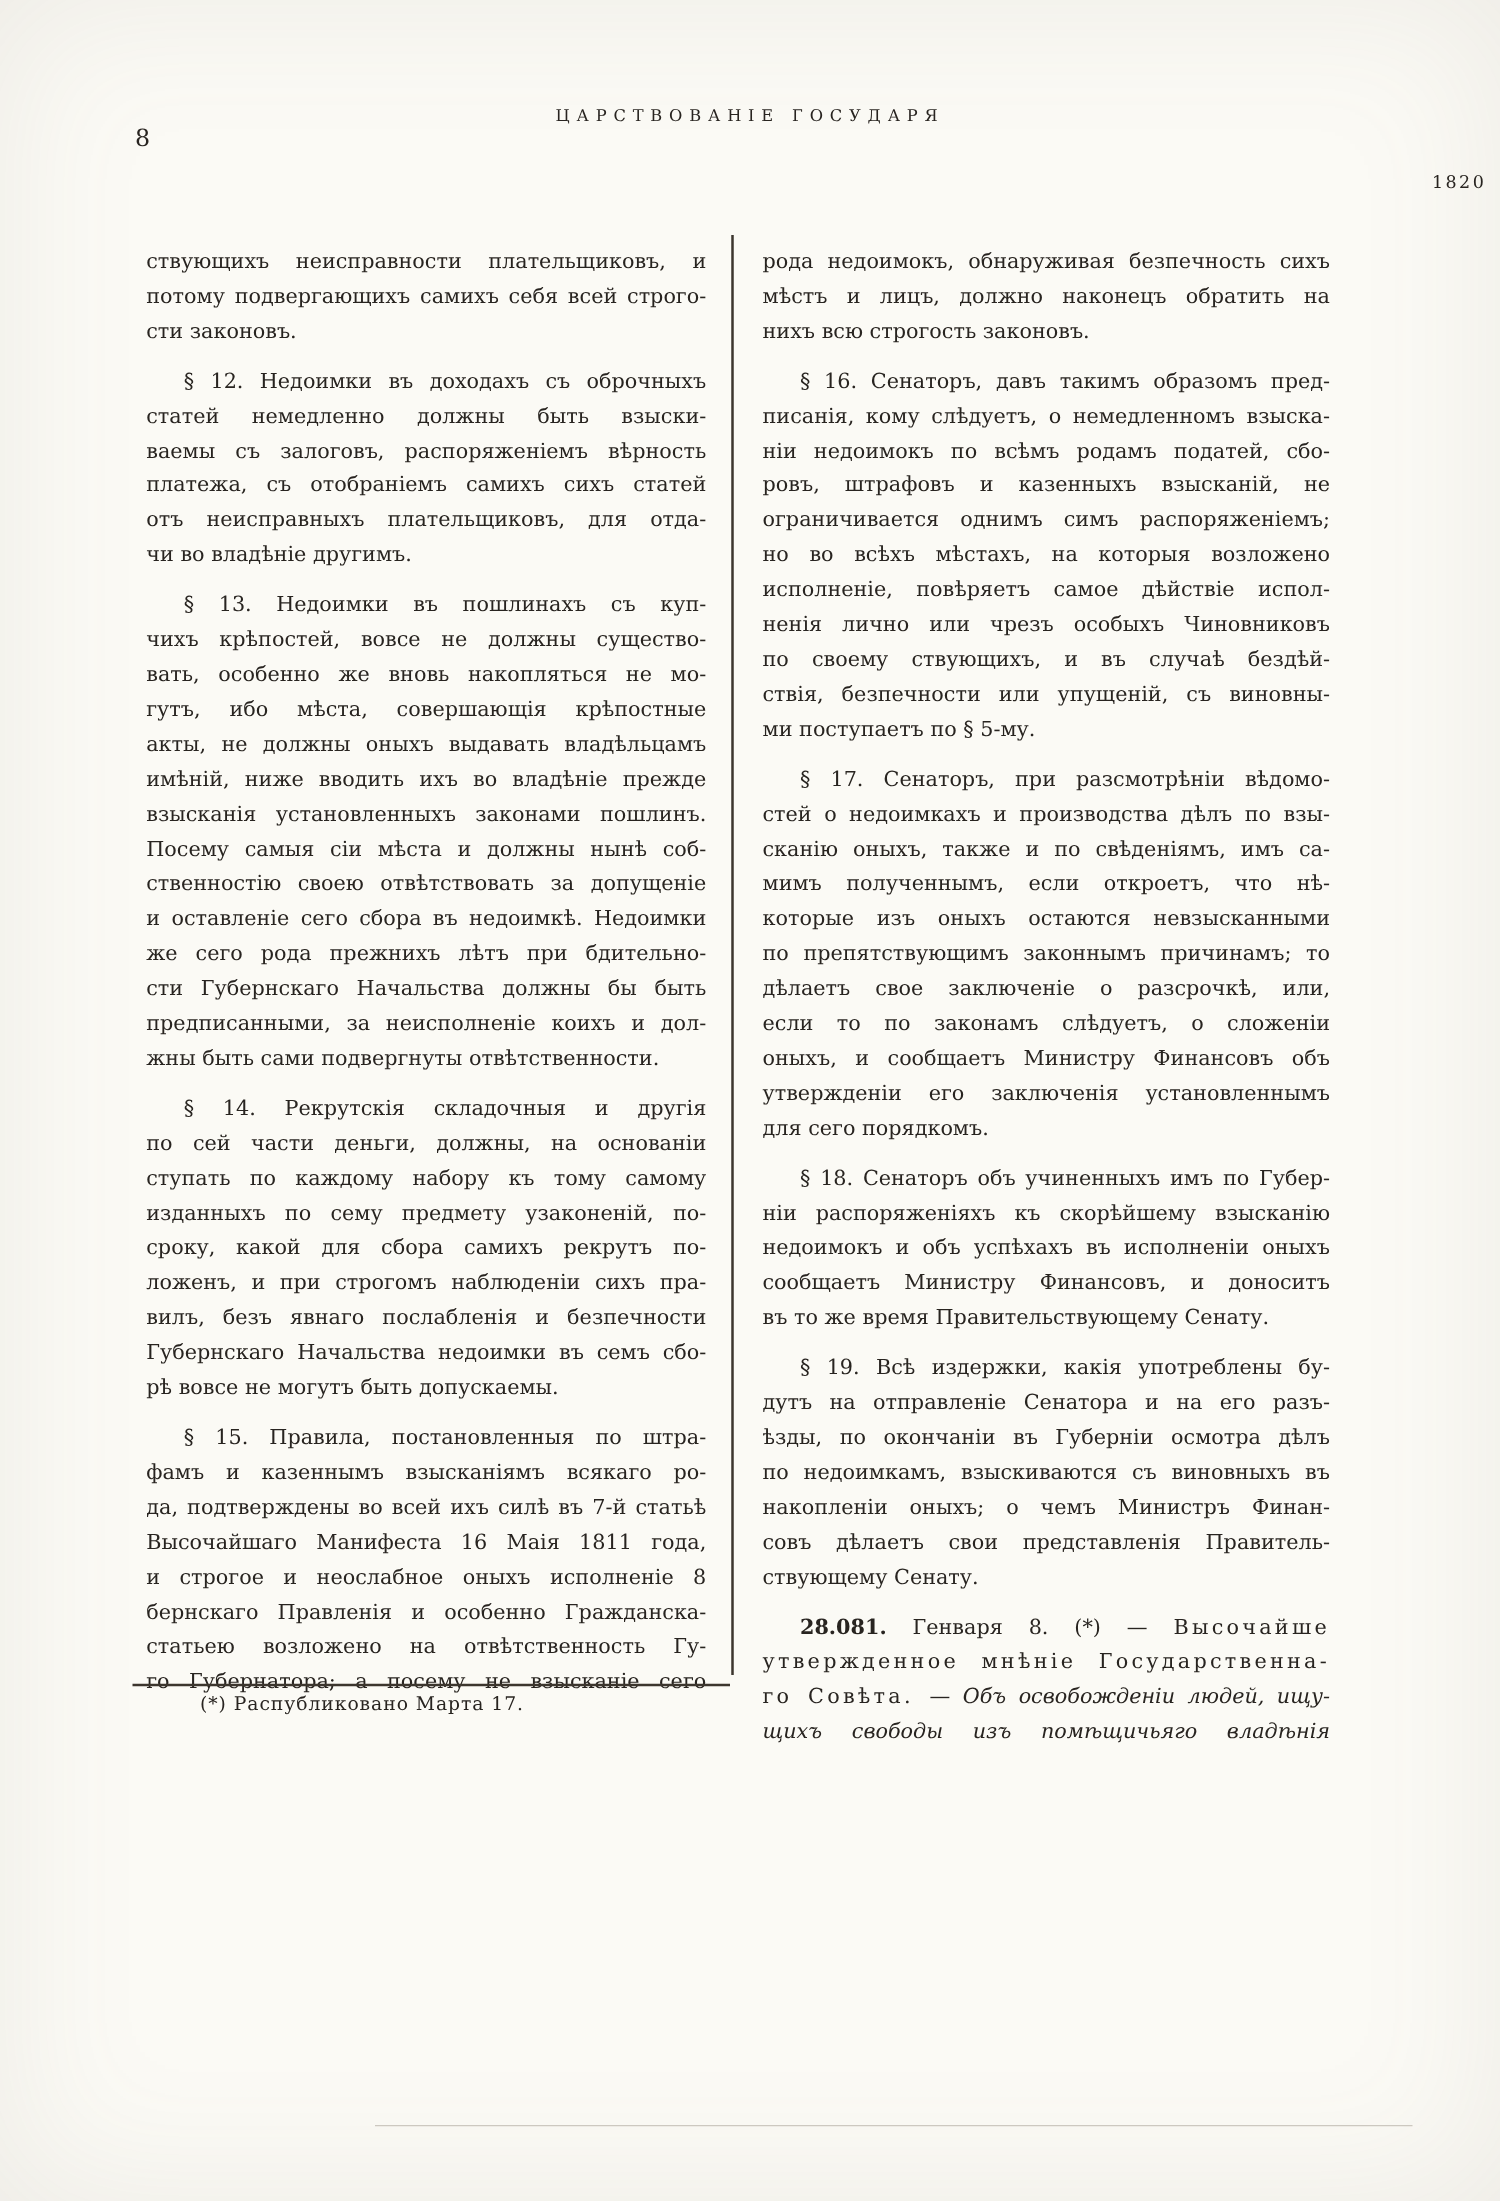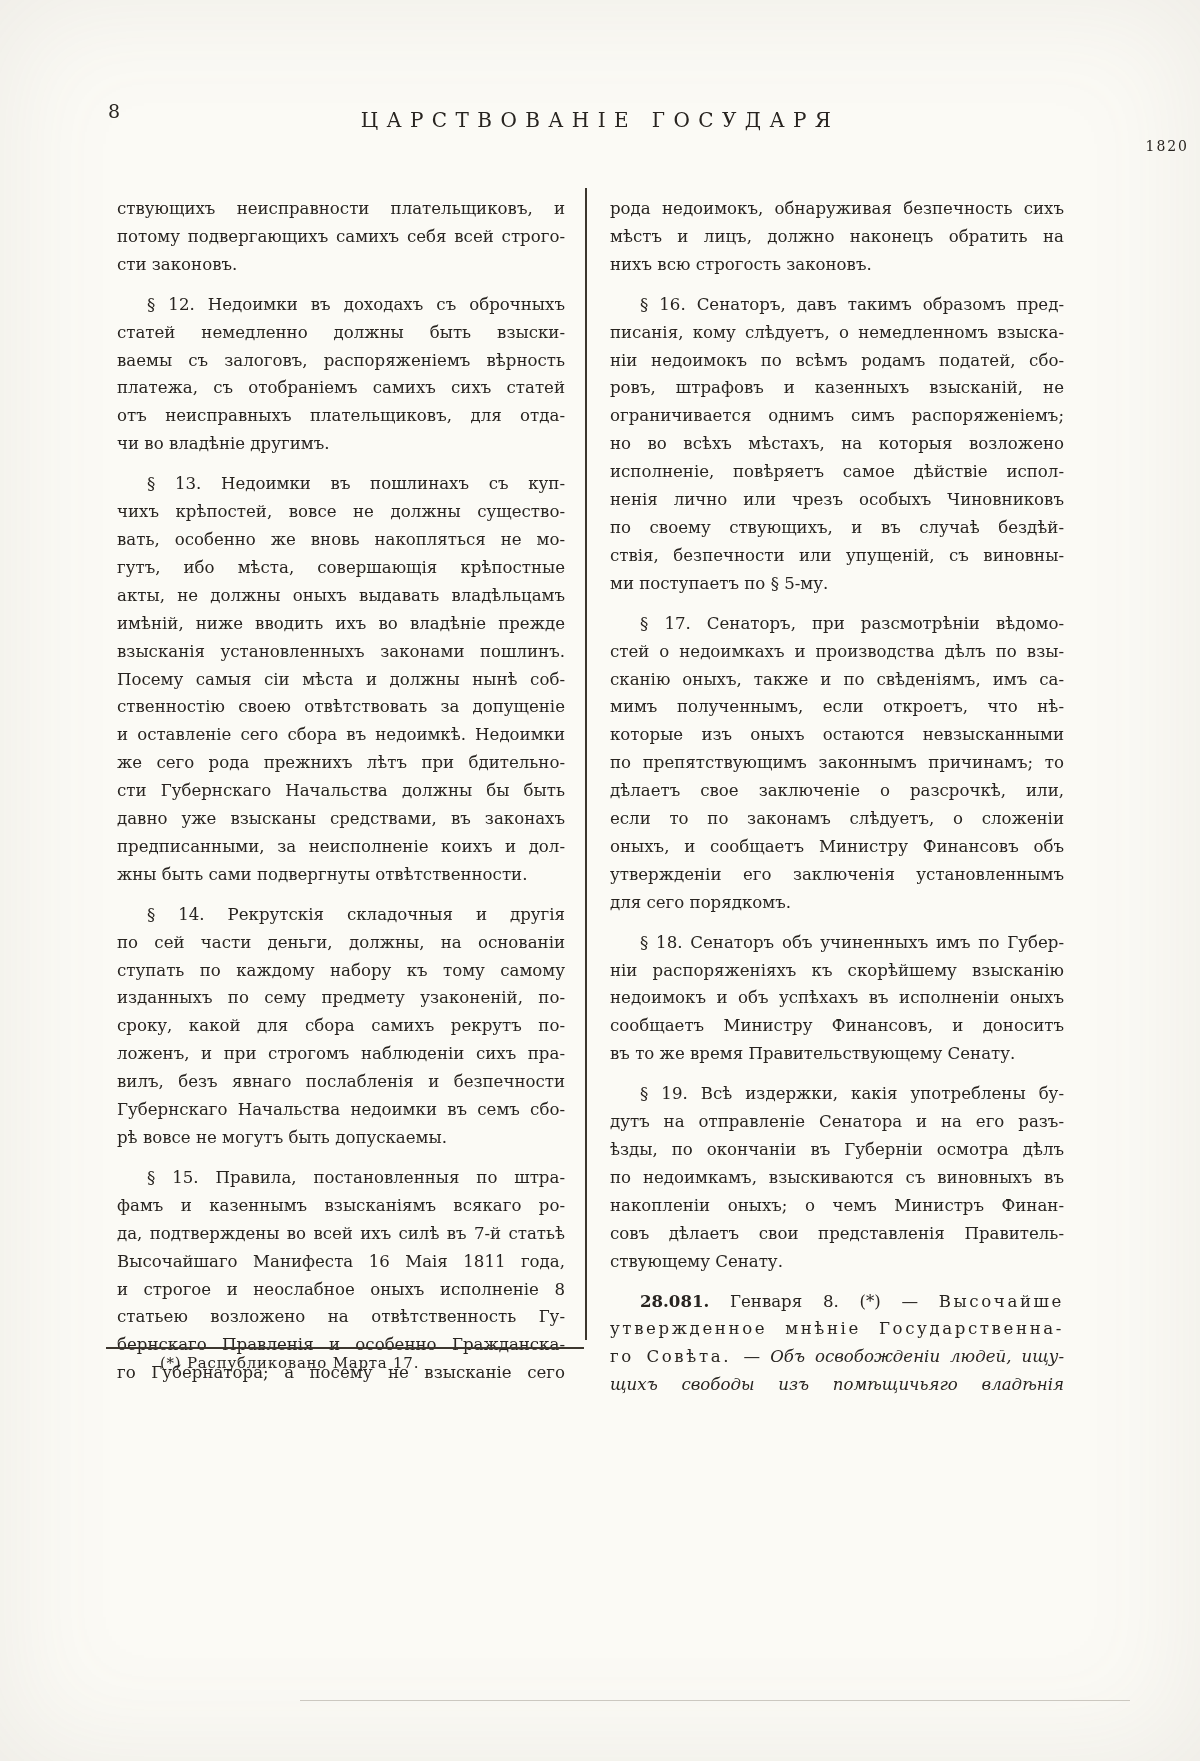--- a/index.html
+++ b/index.html
@@ -15,23 +15,23 @@
     overflow: hidden;
     box-shadow: inset 0 0 120px rgba(120,110,95,0.10);
   }
   .pagenum {
     position: absolute;
     left: 108px; top: 100px;
     font-size: 19px;
   }
   .header {
     position: absolute;
-    left: 0; right: 0; top: 108px;
+    left: 0; right: 0; top: 86px;
     text-align: center;
-    font-size: 20px;
+    font-size: 13px;
     letter-spacing: 0.42em;
   }
   .year {
     position: absolute;
     left: 0; right: 11px; top: 138px;
     text-align: right;
     font-size: 14px;
     letter-spacing: 0.14em;
   }
   .col {
@@ -107,43 +107,42 @@
         <div class="line"><span>вать, особенно же вновь накопляться не мо-</span></div>
         <div class="line"><span>гутъ, ибо мѣста, совершающія крѣпостные</span></div>
         <div class="line"><span>акты, не должны оныхъ выдавать владѣльцамъ</span></div>
         <div class="line"><span>имѣній, ниже вводить ихъ во владѣніе прежде</span></div>
         <div class="line"><span>взысканія установленныхъ законами пошлинъ.</span></div>
         <div class="line"><span>Посему самыя сіи мѣста и должны нынѣ соб-</span></div>
         <div class="line"><span>ственностію своею отвѣтствовать за допущеніе</span></div>
         <div class="line"><span>и оставленіе сего сбора въ недоимкѣ. Недоимки</span></div>
         <div class="line"><span>же сего рода прежнихъ лѣтъ при бдительно-</span></div>
         <div class="line"><span>сти Губернскаго Начальства должны бы быть</span></div>
-        <div class="line"><span>давно уже взысканы средствами, въ законахъ</span></div>
         <div class="line"><span>предписанными, за неисполненіе коихъ и дол-</span></div>
         <div class="line endline"><span>жны быть сами подвергнуты отвѣтственности.</span></div>
       </div>
       <div class="para">
         <div class="line first"><span>§ 14. Рекрутскія складочныя и другія</span></div>
         <div class="line"><span>по сей части деньги, должны, на основаніи</span></div>
         <div class="line"><span>ступать по каждому набору къ тому самому</span></div>
         <div class="line"><span>изданныхъ по сему предмету узаконеній, по-</span></div>
         <div class="line"><span>сроку, какой для сбора самихъ рекрутъ по-</span></div>
         <div class="line"><span>ложенъ, и при строгомъ наблюденіи сихъ пра-</span></div>
         <div class="line"><span>вилъ, безъ явнаго послабленія и безпечности</span></div>
         <div class="line"><span>Губернскаго Начальства недоимки въ семъ сбо-</span></div>
         <div class="line endline"><span>рѣ вовсе не могутъ быть допускаемы.</span></div>
       </div>
       <div class="para">
         <div class="line first"><span>§ 15. Правила, постановленныя по штра-</span></div>
         <div class="line"><span>фамъ и казеннымъ взысканіямъ всякаго ро-</span></div>
         <div class="line"><span>да, подтверждены во всей ихъ силѣ въ 7-й статьѣ</span></div>
         <div class="line"><span>Высочайшаго Манифеста 16 Маія 1811 года,</span></div>
         <div class="line"><span>и строгое и неослабное оныхъ исполненіе 8</span></div>
+        <div class="line"><span>бернскаго Правленія и особенно Гражданска-</span></div>
         <div class="line"><span>статьею возложено на отвѣтственность Гу-</span></div>
-        <div class="line"><span>бернскаго Правленія и особенно Гражданска-</span></div>
         <div class="line"><span>го Губернатора; а посему не взысканіе сего</span></div>
       </div>
     </div>
 
   <div class="divider"></div>
 
   <div class="col col-right" id="right-col">
       <div class="para">
         <div class="line"><span>рода недоимокъ, обнаруживая безпечность сихъ</span></div>
         <div class="line"><span>мѣстъ и лицъ, должно наконецъ обратить на</span></div>

